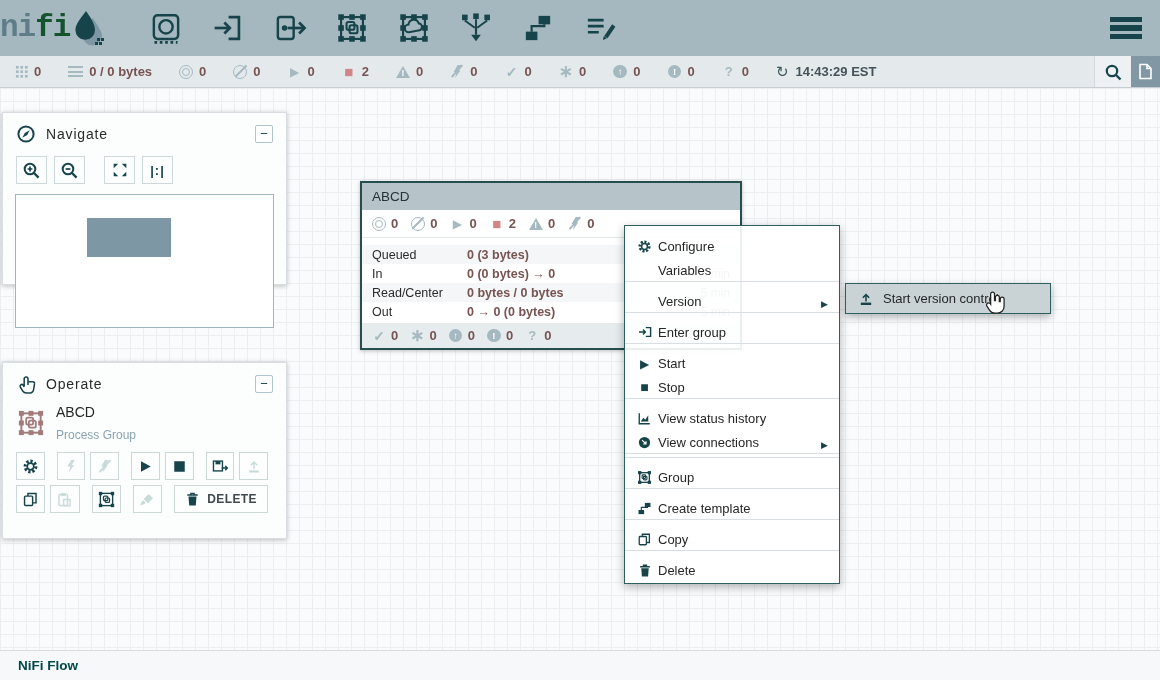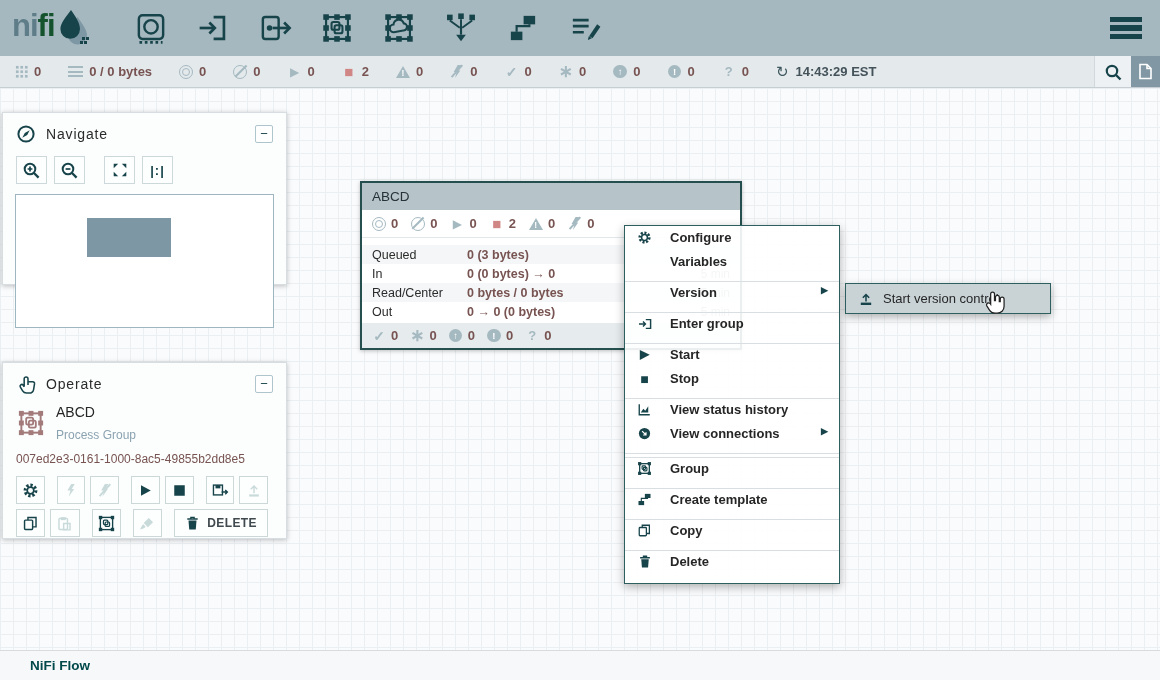--- a/index.html
+++ b/index.html
@@ -1,21 +1,21 @@
 <!DOCTYPE html>
 <html><head>
 <meta charset="utf-8">
 <style>
   * { box-sizing: border-box; margin: 0; padding: 0; }
   html,body { width:1160px; height:680px; }
   body { font-family:"Liberation Sans", sans-serif; position:relative; overflow:hidden; background:#fafbfc; }
 
   
   .topbar { position:absolute; left:0; top:0; width:1160px; height:56px; background:#a6b8bf; display:flex; align-items:center; }
-  .logo { display:flex; align-items:flex-start; margin-left:12px; height:44px; }
+  .logo { display:flex; align-items:center; height:44px;font-family:Liberation Mono, monospace; }
   .logo .ni { font-size:31px; font-weight:bold; color:#5f7d89; letter-spacing:-1px; line-height:40px; }
   .logo .fi { font-size:31px; font-weight:bold; color:#14532d; letter-spacing:-1px; line-height:40px; }
   .logo svg { margin-left:2px; }
   .tb-icons { display:flex; align-items:center; gap:22px; margin-left:40px; color:#17444a; }
   .tico { width:40px; height:40px; display:flex; align-items:center; justify-content:center; cursor:grab; }
   .spacer { flex:1; }
   .hamburger { width:32px; height:22px; margin-right:18px; background:repeating-linear-gradient(to bottom,#17444a 0 5px,rgba(0,0,0,0) 5px 8.5px); cursor:pointer; }
 
   
   .statusbar { position:absolute; left:0; top:56px; width:1160px; height:32px; background:#e4e9ec; border-bottom:1px solid #c6ced3; display:flex; align-items:center; padding-left:14px; font-size:13px; }
@@ -84,34 +84,34 @@
   .pg-stats { margin-top:7px; }
   .pg-row { display:flex; align-items:center; height:19px; padding:0 10px; font-size:12.5px; }
   .pg-row:nth-child(odd) { background:#f4f6f7; }
   .pg-lbl { width:95px; color:#2b2b2b; }
   .pg-val { color:#775351; font-weight:700; }
   .pg-win { margin-left:auto; color:#8d9499; font-size:12px; }
   .pg-foot { position:absolute; left:0; right:0; bottom:0; height:25px; background:#e6ebed; display:flex; align-items:center; gap:12px; padding:0 10px; font-size:13px; }
 
   
   .ctxmenu { position:absolute; left:624px; top:137px; width:216px; background:rgba(255,255,255,0.91); border:1px solid #2e5f5f; box-shadow:0 3px 9px rgba(0,0,0,0.3); padding:4px 0 5px 0; z-index:10; }
-  .ctx-item { height:24px; display:flex; align-items:flex-start; gap:17px; padding:0 11px; font-size:13px; color:#262626; cursor:pointer;font-weight:bold; }
+  .ctx-item { height:24px; display:flex; align-items:flex-end; gap:5px; padding:0 11px; font-size:13px; color:#262626; cursor:pointer; }
   .ctx-ic { width:17px; display:flex; align-items:center; justify-content:center; color:#17444a; }
   .ctx-arrow { margin-left:auto; color:#17444a; font-size:9px; }
   .ctx-sep { height:1px; background:#d8dee1; margin:3px 0; }
   .g-play { color:#17444a; font-size:12px; }
   .g-stop { color:#17444a; font-size:14px; }
 
   
   .submenu { position:absolute; left:845px; top:195px; width:206px; height:31px; background:#c9d3d6; border:1px solid #2e5f5f; box-shadow:0 3px 8px rgba(0,0,0,0.3); display:flex; align-items:center; gap:9px; padding:0 11px; font-size:13px; color:#262626; cursor:pointer; z-index:11; }
 
   .cursor { position:absolute; left:983px; top:202px; z-index:20; pointer-events:none; }
 
   
-  .footer { position:absolute; left:0; bottom:0; width:1160px; height:30px; background:#f7f8f9; border-top:1px solid #d8dcdf; display:flex; align-items:center; padding-left:30px; }
+  .footer { position:absolute; left:0; bottom:0; width:1160px; height:30px; background:#f7f8f9; border-top:1px solid #d8dcdf; display:flex; align-items:center; padding-left:18px; }
   .crumb { color:#004849; font-weight:700; font-size:13.5px; cursor:pointer; }
 
   svg .st { stroke:currentColor; fill:none; }
   svg .fi2 { fill:currentColor; stroke:none; }
 </style>
 </head>
 <body>
 
 <div class="topbar">
   <div class="logo">
@@ -364,21 +364,20 @@
             <rect x="20.7" y="20.7" width="4.6" height="4.6"></rect>
           </g>
           <rect class="st" x="9.5" y="9" width="6.5" height="6.5" rx="1.5" stroke-width="1.7"></rect>
           <rect class="st" x="12" y="11.8" width="6.5" height="6.5" rx="1.5" stroke-width="1.7"></rect>
         </svg>
       <div>
         <div class="op-name">ABCD</div>
         <div class="op-type">Process Group</div>
       </div>
     </div>
-    <div class="op-id">007ed2e3-0161-1000-8ac5-49855b2dd8e5</div>
     <div class="op-rows">
       <div class="op-row">
         <span class="obtn grp-gap">
             <svg width="17" height="17" viewBox="0 0 20 20">
               <circle class="st" cx="10" cy="10" r="6.3" stroke-width="3.6" stroke-dasharray="2.7 2.1"></circle>
               <circle class="st" cx="10" cy="10" r="3.9" stroke-width="2"></circle>
             </svg>
           </span>
         <span class="obtn dis">
             <span class="boltwrap">

